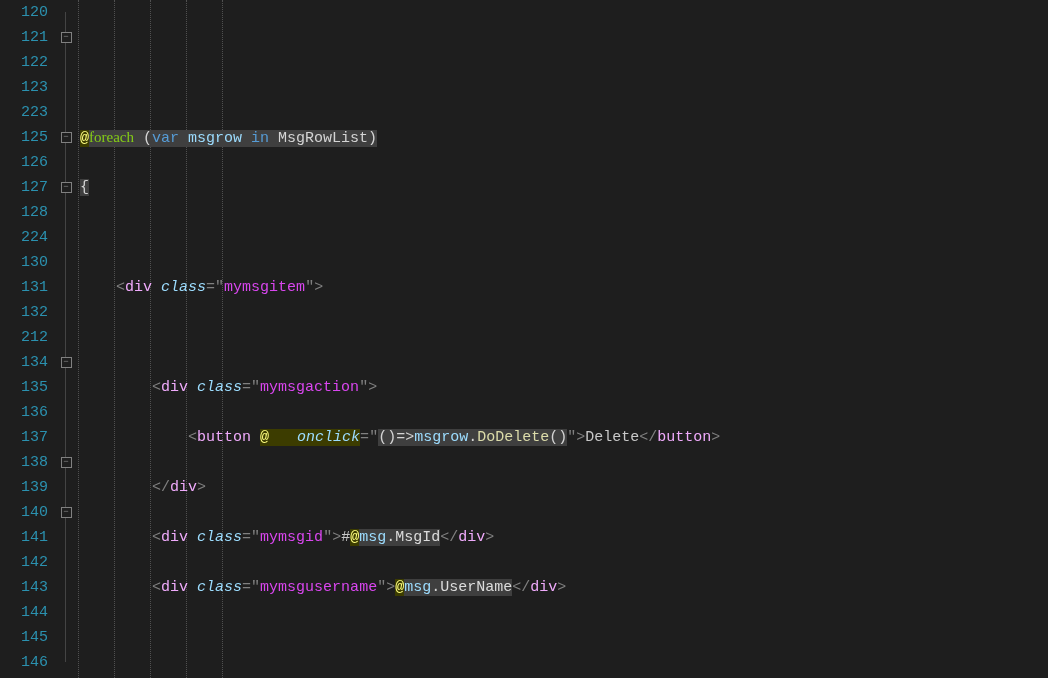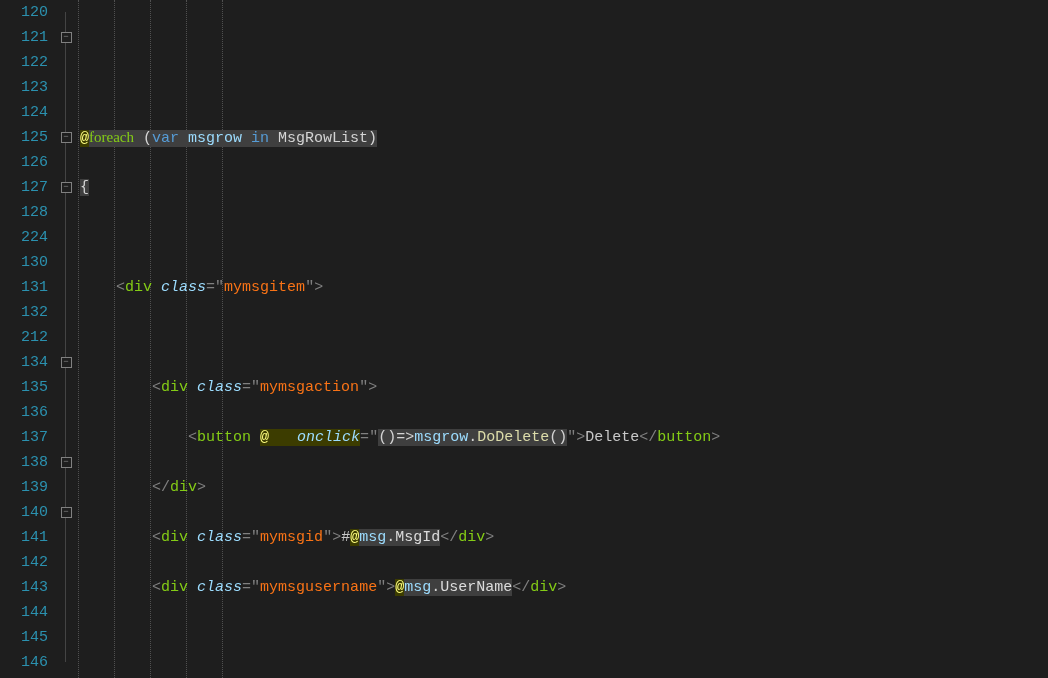--- a/index.html
+++ b/index.html
@@ -75,23 +75,23 @@
   .guide {
     position: absolute;
     top: 0; bottom: 0;
     border-left: 1px dotted #505050;
   }
   .content { position: relative; padding-left: 2px; }
 
   
   .kw    { color: #569cd6; }       
   .ctrl  { color: #84cc16; font-family: Liberation Serif, serif; }       
-  .str   { color: #f97316; }       
+  .str   { color: #d946ef; }       
   .punct { color: #808080; }       
-  .tag   { color: #84cc16; }       
+  .tag   { color: #f0abfc; }       
   .attr  { color: #9cdcfe; font-style: italic; }       
   .txt   { color: #c8c8c8; }
   .plain { color: #d4d4d4; }
   .var   { color: #9cdcfe; }       
   .prop  { color: #dcdcdc; }
   .method{ color: #dcdcaa; }
   .id    { color: #d4d4d4; }
 
   .bg-razor { background: #3f3f3f; }       
   .bg-hl    { background: #3c3c00; padding-left: 28px; }       
@@ -99,21 +99,21 @@
 </style>
 </head>
 <body>
 
 <div class="editor">
   <div class="gutter">
     <div class="ln">120</div>
     <div class="ln">121</div>
     <div class="ln">122</div>
     <div class="ln">123</div>
-    <div class="ln">124</div>
+    <div class="ln">223</div>
     <div class="ln">125</div>
     <div class="ln">126</div>
     <div class="ln">127</div>
     <div class="ln">128</div>
     <div class="ln">224</div>
     <div class="ln">130</div>
     <div class="ln">131</div>
     <div class="ln">132</div>
     <div class="ln">212</div>
     <div class="ln">134</div>

